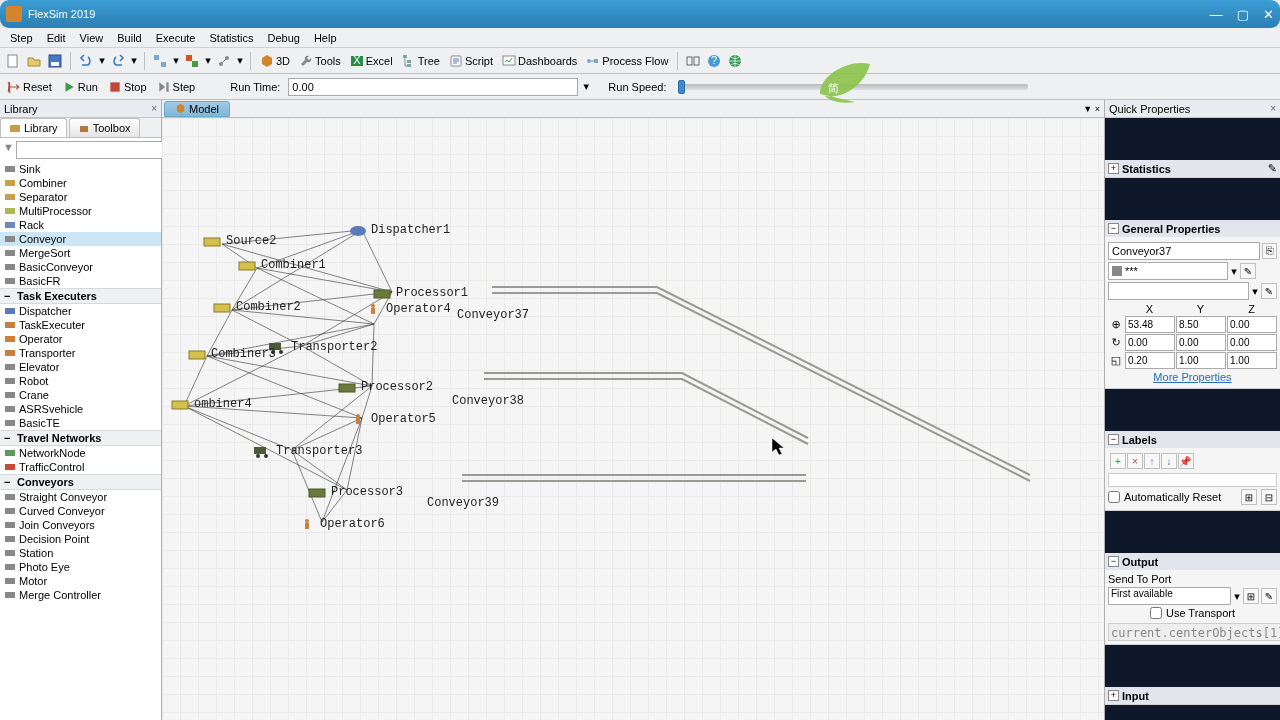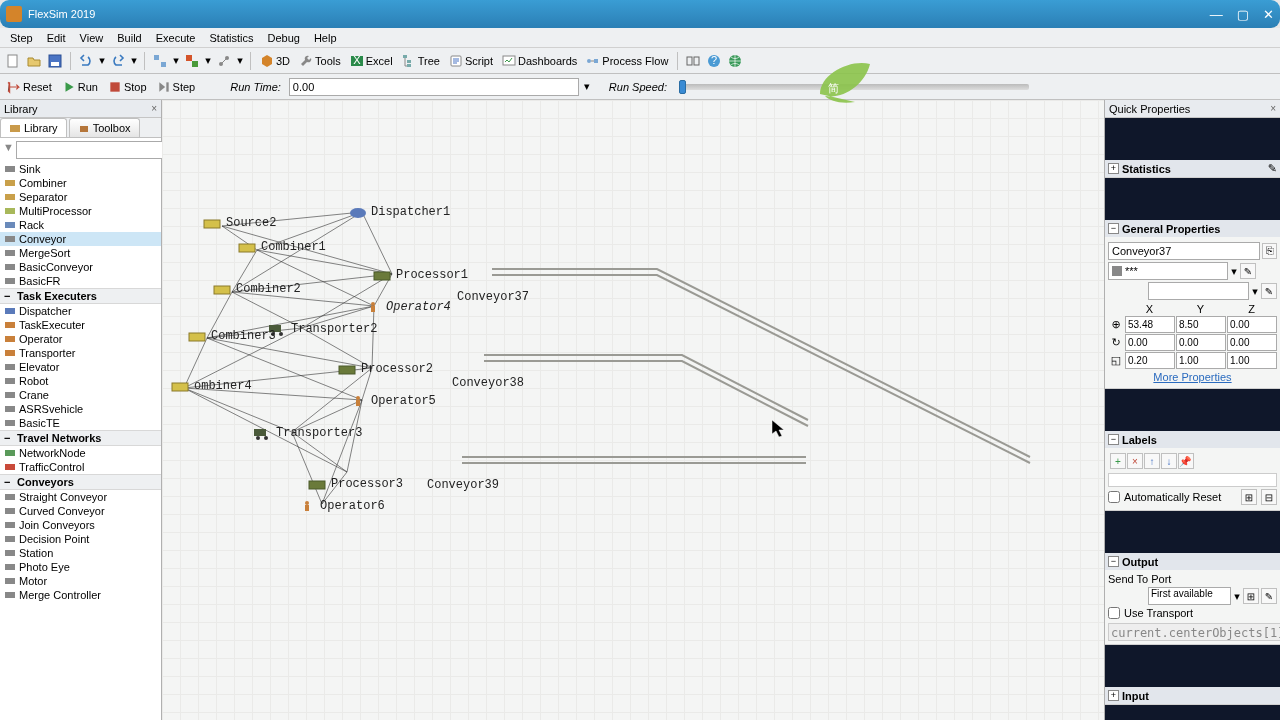--- a/index.html
+++ b/index.html
@@ -15,21 +15,21 @@
 .menubar span { padding: 2px 6px; }
 
 .toolbar { background: #eef0f2; height: 26px; display: flex; align-items: center; padding: 0 4px; gap: 3px; border-bottom: 1px solid #c0c0c0; }
 .tbtn { width: 18px; height: 18px; display: inline-flex; align-items: center; justify-content: center; border: 1px solid transparent; }
 .tbtn-label { display: inline-flex; align-items: center; height: 20px; padding: 0 3px; gap: 2px; }
 .tbtn svg, .tbtn-label svg { width: 14px; height: 14px; }
 .sep { width: 1px; height: 18px; background: #c0c0c0; margin: 0 3px; }
 .drop { width: 8px; height: 18px; display: inline-flex; align-items: center; justify-content: center; }
 
 .runbar { background: #eef0f2; height: 26px; display: flex; align-items: center; padding: 0 4px; gap: 4px; border-bottom: 1px solid #c0c0c0; }
-.runlabel { padding: 0 4px; font-style: italic; }
+.runlabel { padding: 0 4px; }
 .runtime-field { width: 290px; height: 18px; border: 1px solid #aaa; background: #fff; padding: 0 3px; display: flex; align-items: center; }
 .speed-track { width: 350px; height: 6px; background: linear-gradient(#bbb,#ddd); border-radius: 2px; position: relative; margin-left: 4px;}
 .speed-thumb { position: absolute; top: -4px; left: 0; width: 7px; height: 14px; background: #3a8bd4; border: 1px solid #2a6da4; border-radius: 2px; }
 
 .main { display: flex; height: 620px; }
 
 .leftpanel { width: 162px; display: flex; flex-direction: column; border-right: 1px solid #b0b0b0; background: #fff; }
 .panel-header { background: #e8ebef; border-bottom: 1px solid #c5c5c5; height: 18px; display: flex; align-items: center; padding: 0 4px; }
 .panel-header .x { margin-left: auto; font-size: 10px; color: #666; }
 .tabs { display: flex; height: 20px; background: #eef0f2; border-bottom: 1px solid #c0c0c0; }
@@ -69,23 +69,23 @@
 .colorbox { width: 120px; height: 18px; border: 1px solid #aaa; background: #fff; display: flex; align-items: center; padding: 0 3px; }
 .colorbox .swatch { width: 10px; height: 10px; background: #888; margin-right: 3px; }
 .coord-head { display: flex; }
 .coord-head span { flex: 1; text-align: center; }
 .coord-row { display: flex; gap: 1px; align-items: center; margin-top: 1px; }
 .coord-row .ico { width: 16px; display: flex; justify-content: center;}
 .coord-row input { flex: 1; width: 0; height: 17px; border: 1px solid #aaa; background: #fff; padding: 0 2px; text-align: left; font-size: 10px; }
 .link { color: #2a6bbf; text-decoration: underline; padding: 2px 0; display: block; text-align: center; }
 .mini-toolbar { display: flex; gap: 1px; padding: 2px; }
 .mbtn { width: 16px; height: 16px; border: 1px solid #c0c0c0; background: #f8f8f8; display: inline-flex; align-items: center; justify-content: center; font-size: 10px; }
-.chk { display: flex; align-items: center; gap: 4px; padding: 2px 0; }
+.chk { display: flex; align-items: center; gap: 4px; padding: 2px 0; justify-content: center; }
 .chk input { width: 12px; height: 12px; }
-.smallsel { height: 18px; border: 1px solid #aaa; background: #fff; padding: 0 2px; flex: 1; font-size: 10px; margin-left: 40px; }
+.smallsel { height: 18px; border: 1px solid #aaa; background: #fff; padding: 0 2px; flex: 1; font-size: 10px; }
 .disabled-code { background: #eee; color: #888; border: 1px solid #ccc; padding: 2px; height: 18px; font-size: 12px; font-family: monospace; }
 </style>
 </head>
 <body>
 
 <div class="titlebar">
   <div class="icon"></div>
   <div class="title">FlexSim 2019</div>
   <div class="winbtns">
     <span>—</span>
@@ -475,20 +475,29 @@
         <div class="tree-item">
           <svg class="obj-ico" viewBox="0 0 12 12">
             <rect x="1" y="3" width="10" height="6" fill="#888"></rect>
           </svg>
           <span>Merge Controller</span>
         </div>
       </div>
   </div>
 
   <div class="center">
+    <div class="view-tabs">
+      <div class="view-tab">
+          <svg width="11" height="11" viewBox="0 0 12 12">
+            <path d="M6 1l4 2v6l-4 2-4-2V3z" fill="#d4842a"></path>
+          </svg>
+          <span>Model</span>
+        </div>
+      <span class="pin">▼ ×</span>
+    </div>
     <div class="canvas" id="canvas">
       <svg id="convlayer" width="100%" height="100%" style="position:absolute;top:0;left:0">
           <polyline points="330,169 495,169 868,357" fill="none" stroke="#9a9a94" stroke-width="2"></polyline>
           <polyline points="330,175 495,175 868,363" fill="none" stroke="#9a9a94" stroke-width="2"></polyline>
           <polyline points="322,255 520,255 646,320" fill="none" stroke="#9a9a94" stroke-width="2"></polyline>
           <polyline points="322,261 520,261 646,326" fill="none" stroke="#9a9a94" stroke-width="2"></polyline>
           <polyline points="300,357 644,357 644,357" fill="none" stroke="#9a9a94" stroke-width="2"></polyline>
           <polyline points="300,363 644,363 644,363" fill="none" stroke="#9a9a94" stroke-width="2"></polyline>
         </svg>
       <svg id="linelayer" width="100%" height="100%" style="position:absolute;top:0;left:0">
@@ -556,21 +565,21 @@
         </div>
         <div class="node" style="left: 295px; top: 190px;">
           <span class="label">Conveyor37</span>
         </div>
         <div class="node" style="left: 50px; top: 182px;">
           <svg class="shape" viewBox="0 0 22 14">
             <rect x="2" y="4" width="16" height="8" fill="#d4c04a" stroke="#8a7a2a"></rect>
           </svg>
           <span class="label">Combiner2</span>
         </div>
-        <div class="node" style="left: 200px; top: 200px; font-style: italic;">
+        <div class="node" style="left: 200px; top: 184px;">
           <svg class="shape" viewBox="0 0 22 14">
             <circle cx="11" cy="4" r="2" fill="#c9803a"></circle>
             <rect x="9" y="6" width="4" height="6" fill="#c9803a"></rect>
           </svg>
           <span class="label">Operator4</span>
         </div>
         <div class="node" style="left: 105px; top: 222px; align-items: center;">
           <svg class="shape" viewBox="0 0 22 14">
             <rect x="2" y="3" width="12" height="7" fill="#4a5a3a"></rect>
             <circle cx="6" cy="12" r="2" fill="#333"></circle>
@@ -607,21 +616,21 @@
           <span class="label">Operator5</span>
         </div>
         <div class="node" style="left: 90px; top: 326px;">
           <svg class="shape" viewBox="0 0 22 14">
             <rect x="2" y="3" width="12" height="7" fill="#4a5a3a"></rect>
             <circle cx="6" cy="12" r="2" fill="#333"></circle>
             <circle cx="14" cy="12" r="2" fill="#333"></circle>
           </svg>
           <span class="label">Transporter3</span>
         </div>
-        <div class="node" style="left: 145px; top: 377px;">
+        <div class="node" style="left: 145px; top: 367px;">
           <svg class="shape" viewBox="0 0 22 14">
             <rect x="2" y="4" width="16" height="8" fill="#6a7a3a" stroke="#4a5a2a"></rect>
           </svg>
           <span class="label">Processor3</span>
         </div>
         <div class="node" style="left: 265px; top: 378px;">
           <span class="label">Conveyor39</span>
         </div>
         <div class="node" style="left: 134px; top: 399px;">
           <svg class="shape" viewBox="0 0 22 14">

